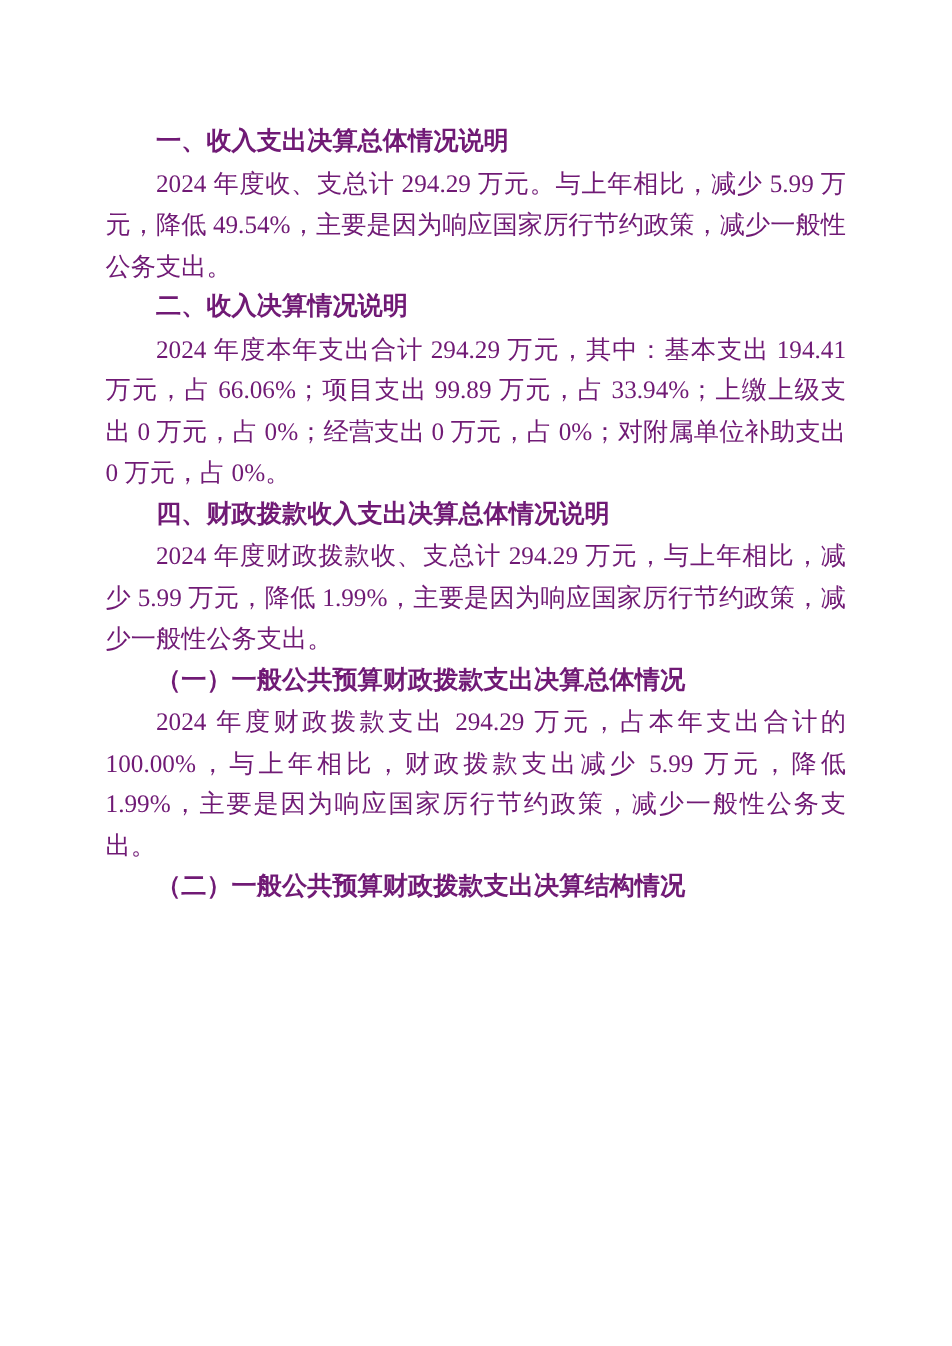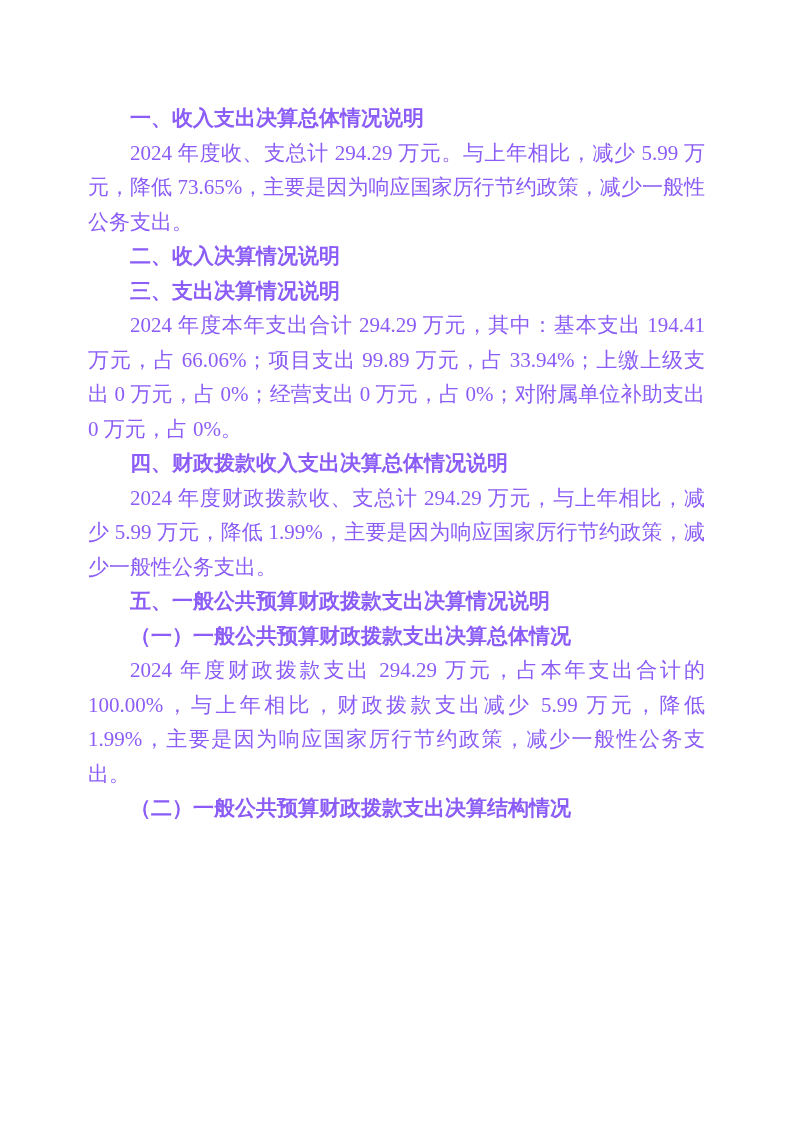--- a/index.html
+++ b/index.html
@@ -7,21 +7,21 @@
     padding: 0;
     background: #ffffff;
   }
   .page {
     position: relative;
     width: 793px;
     height: 1122px;
     background: #ffffff;
     box-sizing: border-box;
     padding: 101px 88px 0 88px;
-    color: #8b5cf6;
+    color: #701a75;
     overflow: hidden;
   }
   .doc-content p {
     margin: 0;
     padding: 0;
   }
   .heading, .subheading {
     font-family: "Liberation Sans", "DejaVu Sans", sans-serif;
     font-weight: 700;
     font-size: 21px;
@@ -38,24 +38,22 @@
     text-align: justify;
     text-justify: inter-ideograph;
   }
 </style>
 </head>
 <body>
 
 <div class="page">
   <div class="doc-content" id="doc-content">
       <p class="heading">一、收入支出决算总体情况说明</p>
-      <p class="paragraph">2024 年度收、支总计 294.29 万元。与上年相比，减少 5.99 万元，降低 73.65%，主要是因为响应国家厉行节约政策，减少一般性公务支出。</p>
+      <p class="paragraph">2024 年度收、支总计 294.29 万元。与上年相比，减少 5.99 万元，降低 49.54%，主要是因为响应国家厉行节约政策，减少一般性公务支出。</p>
       <p class="heading">二、收入决算情况说明</p>
-      <p class="heading">三、支出决算情况说明</p>
       <p class="paragraph">2024 年度本年支出合计 294.29 万元，其中：基本支出 194.41 万元，占 66.06%；项目支出 99.89 万元，占 33.94%；上缴上级支出 0 万元，占 0%；经营支出 0 万元，占 0%；对附属单位补助支出 0 万元，占 0%。</p>
       <p class="heading">四、财政拨款收入支出决算总体情况说明</p>
       <p class="paragraph">2024 年度财政拨款收、支总计 294.29 万元，与上年相比，减少 5.99 万元，降低 1.99%，主要是因为响应国家厉行节约政策，减少一般性公务支出。</p>
-      <p class="heading">五、一般公共预算财政拨款支出决算情况说明</p>
       <p class="subheading">（一）一般公共预算财政拨款支出决算总体情况</p>
       <p class="paragraph">2024 年度财政拨款支出 294.29 万元，占本年支出合计的 100.00%，与上年相比，财政拨款支出减少 5.99 万元，降低 1.99%，主要是因为响应国家厉行节约政策，减少一般性公务支出。</p>
       <p class="subheading">（二）一般公共预算财政拨款支出决算结构情况</p>
     </div>
 </div>
 
 </body></html>

